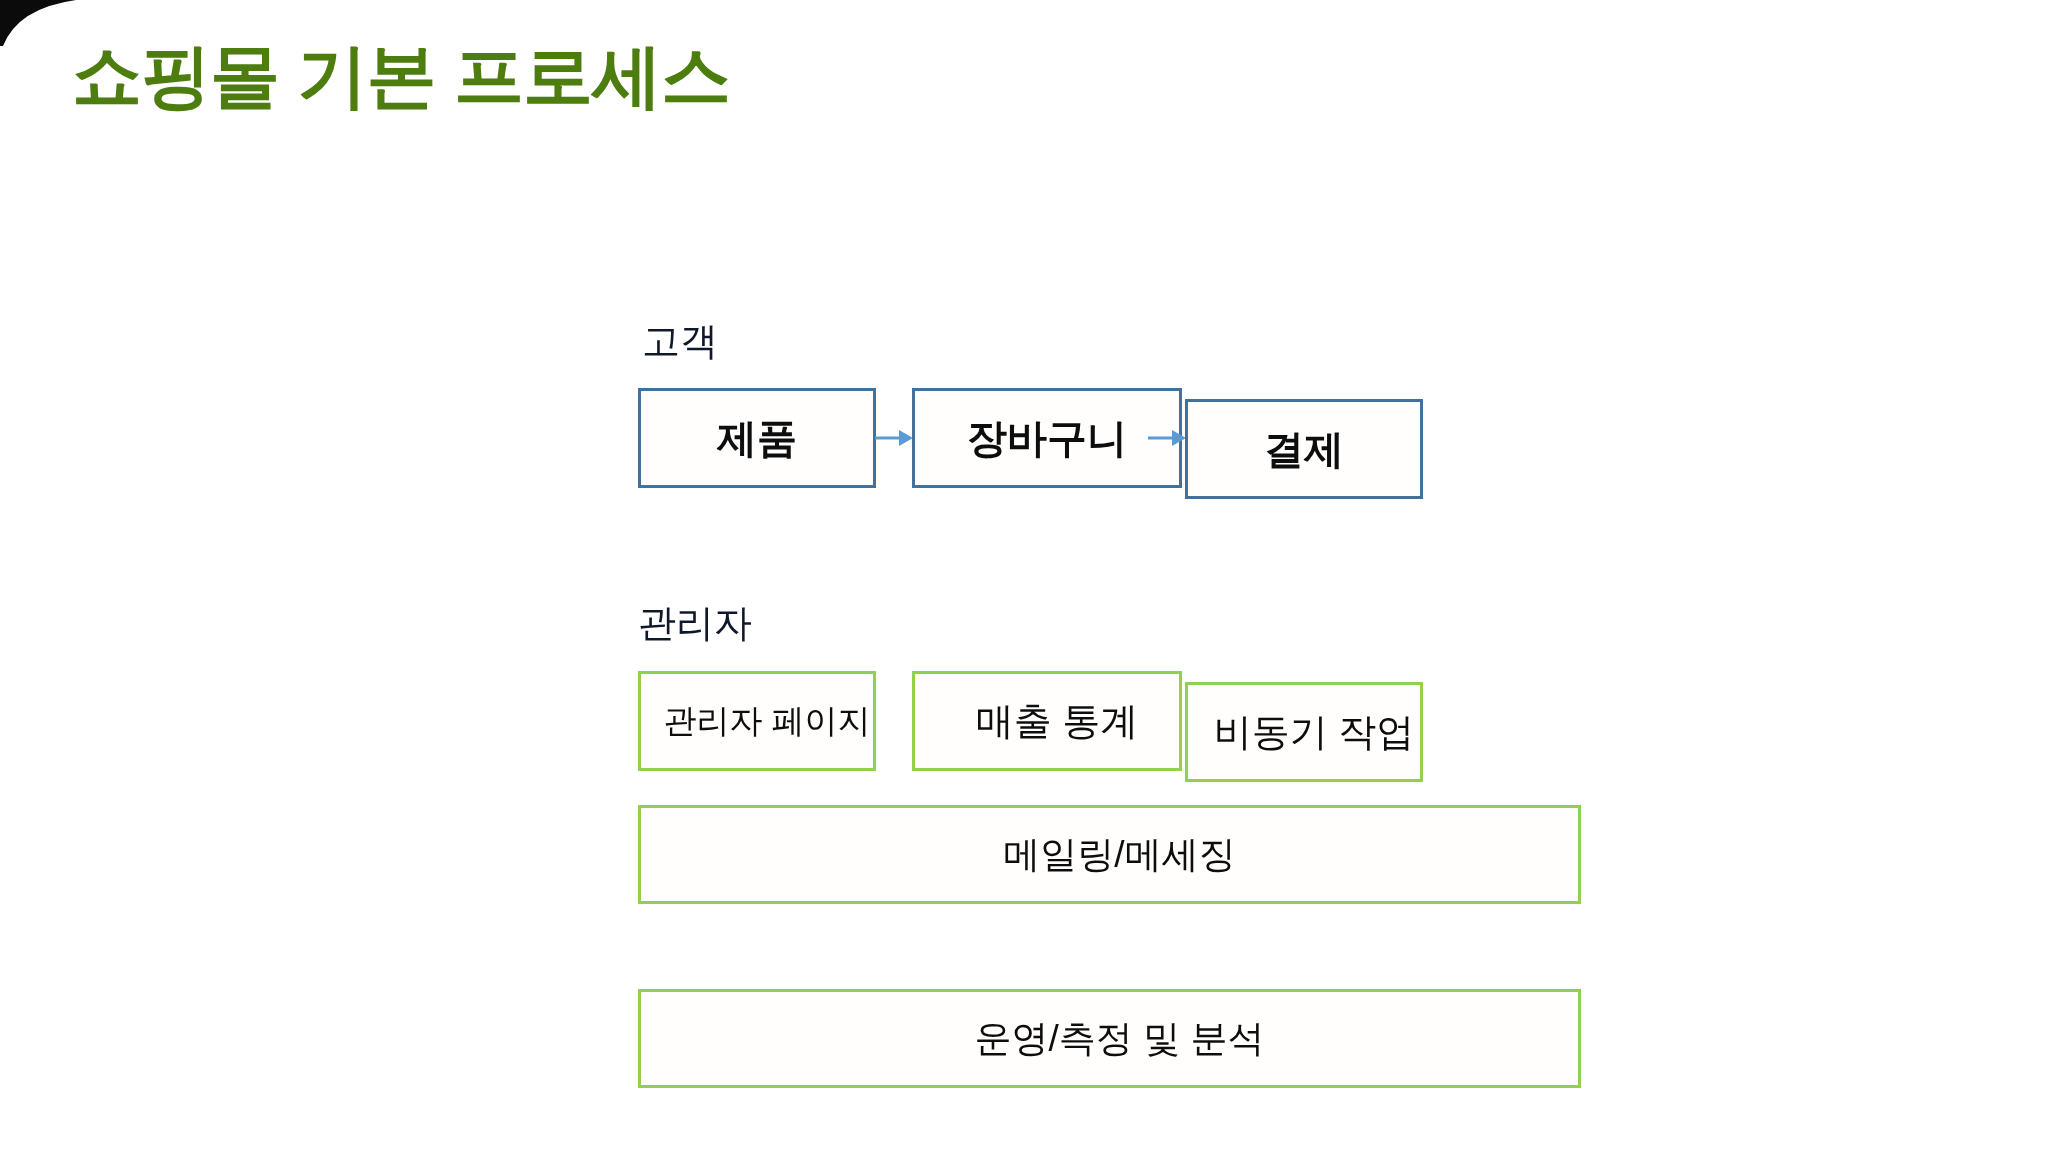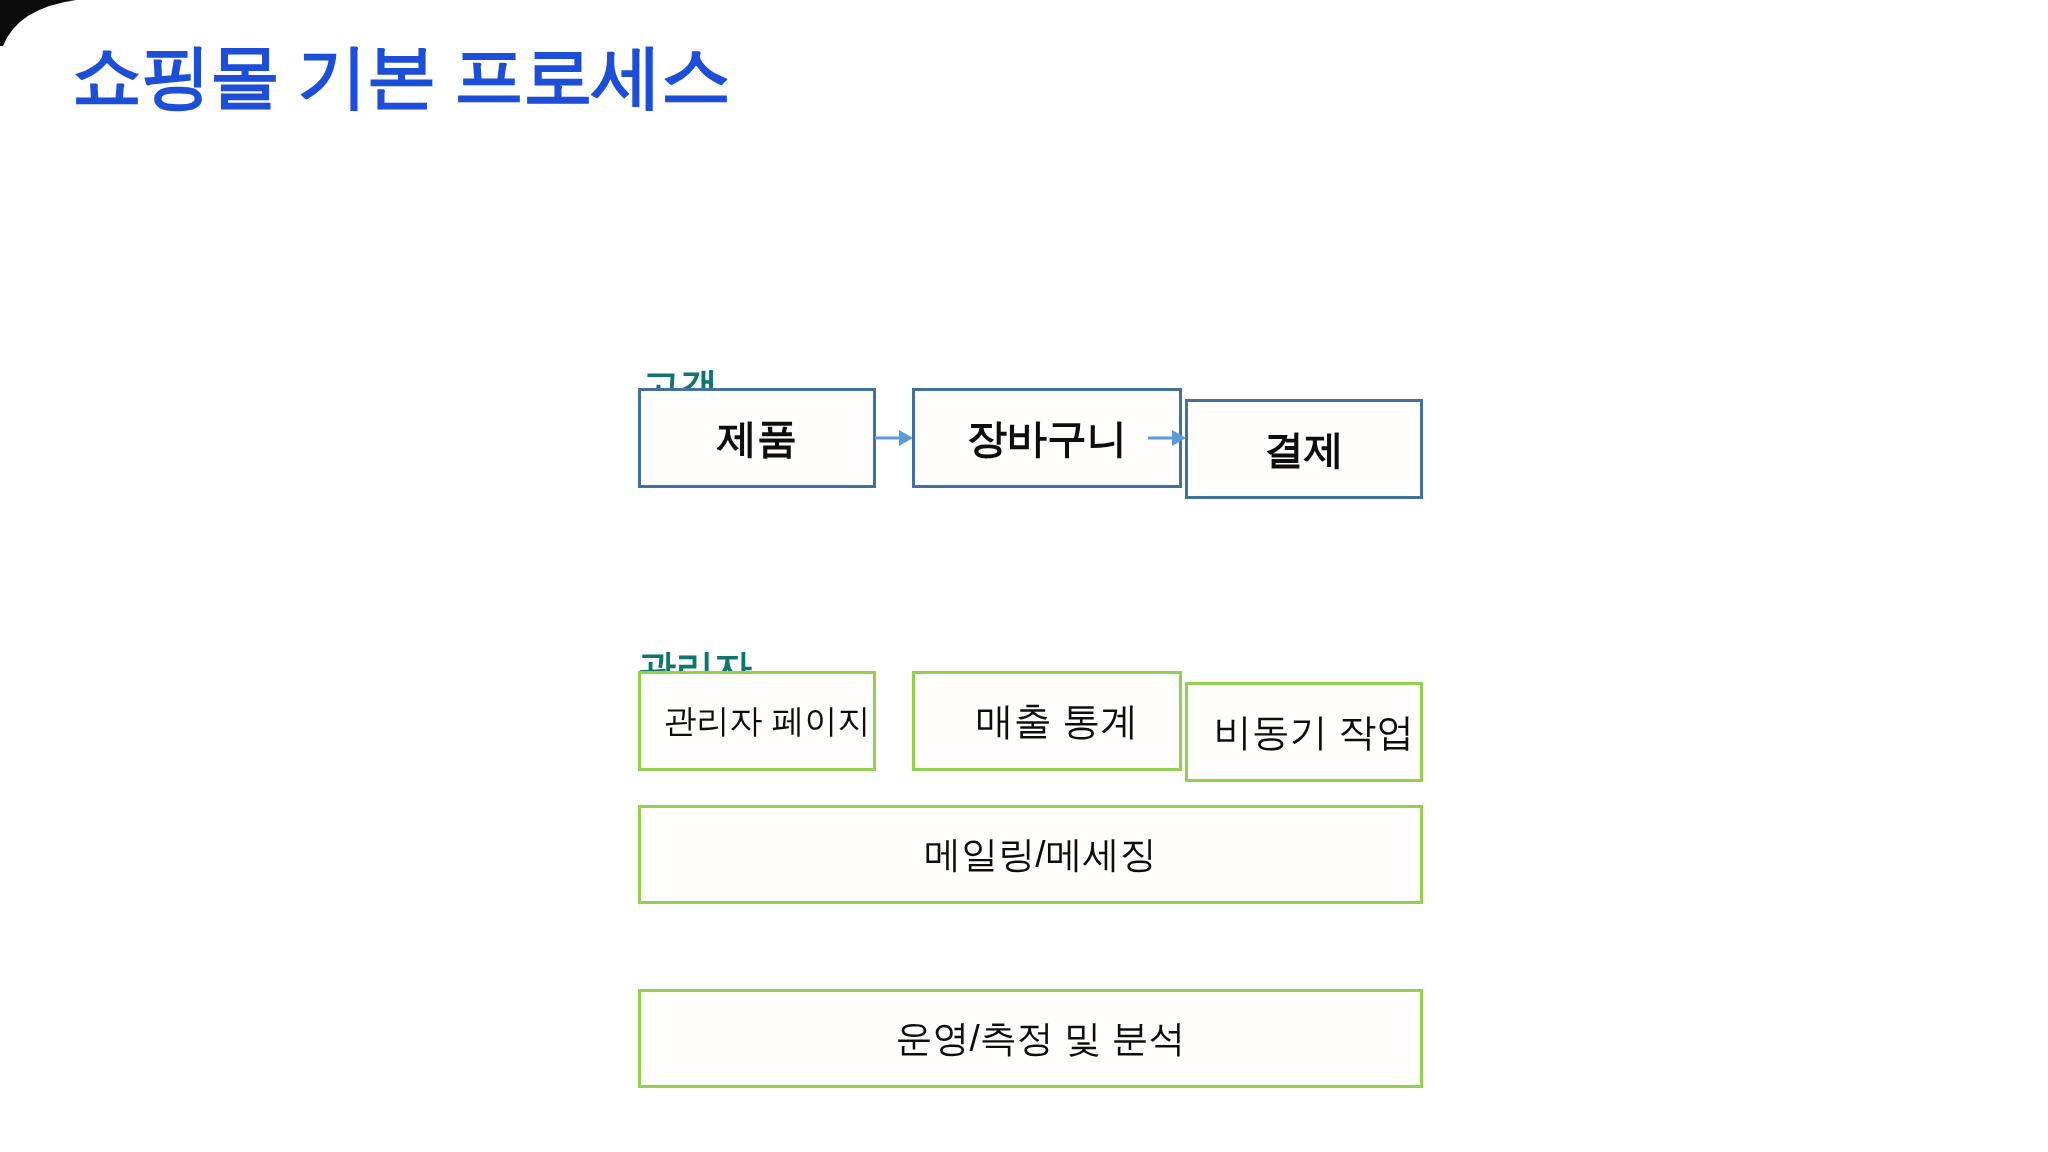--- a/index.html
+++ b/index.html
@@ -18,30 +18,29 @@
     width: 80px; height: 48px;
   }
   .slide-title {
     position: absolute;
     left: 72px;
     top: 30px;
     margin: 0;
     font-size: 70px;
     font-weight: 900;
     letter-spacing: -1px;
-    color: #1d4ed8;
+    color: #4d7c0f;
     white-space: nowrap;
   }
   .section-label {
     position: absolute;
     font-size: 38px;
-    font-weight: 700;
-    color: #0f766e;
+    font-weight: 400;
+    color: #0f172a;
     white-space: nowrap;
-    margin-top: 45px;
   }
   .label-customer { left: 642px; top: 316px; }
   .label-admin   { left: 638px; top: 598px; }
 
   .node {
     position: absolute;
     box-sizing: border-box;
     background: #fffefd;
     display: flex;
     align-items: center;
@@ -58,21 +57,21 @@
   .col-1 { left: 638px;  width: 238px; }
   .col-2 { left: 912px;  width: 270px; }
   .col-3 { left: 1185px; width: 238px; margin-top: 11px; }
 
   
   .row-admin { top: 671px; height: 100px; }
   .fs-sm { font-size: 33px; }
   .fs-md { font-size: 38px; }
 
   
-  .wide { left: 638px; width: 785px; font-size: 37px; }
+  .wide { left: 638px; width: 943px; font-size: 37px; }
   .wide-1 { top: 805px; height: 99px; }
   .wide-2 { top: 975px; height: 99px; margin-top: 14px; }
 
   .flow-arrow {
     position: absolute;
     top: 428px;
     width: 38px;
     height: 20px;
   }
   .arrow-1 { left: 875px; }

